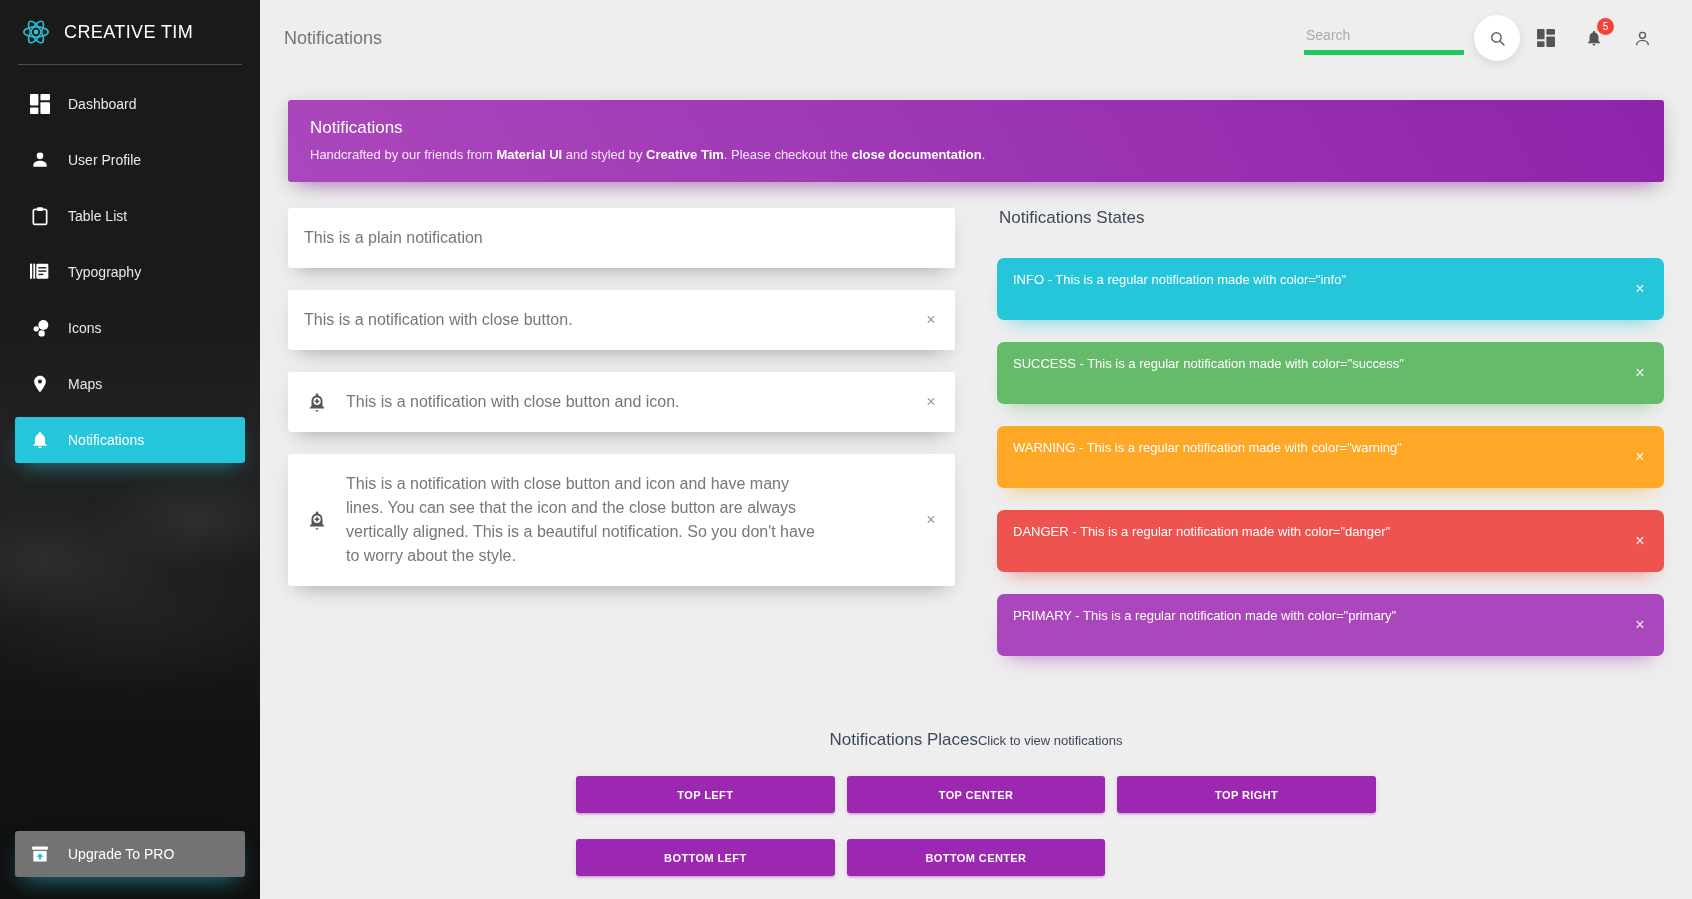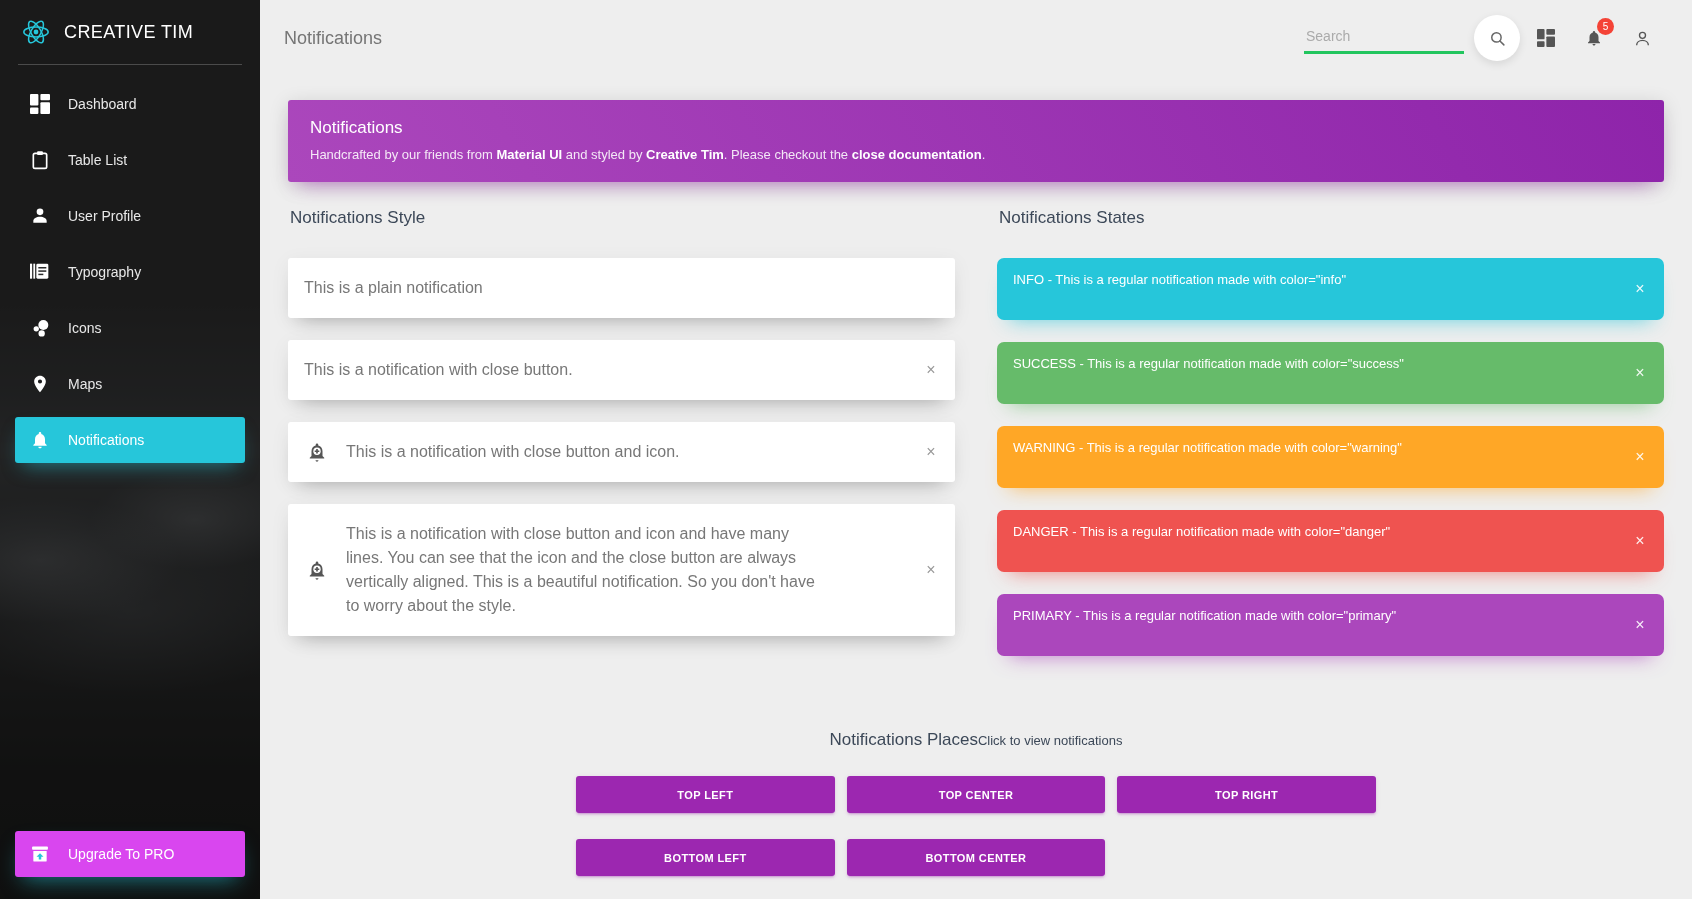--- a/index.html
+++ b/index.html
@@ -73,21 +73,21 @@
   .nav-item.active {
     background: #26c6da;
     box-shadow: 0 10px 20px -8px rgba(38,198,218,0.55);
   }
   .nav-item.active .nav-label { color: #ffffff; }
 
   .upgrade-wrap { position: absolute; bottom: 22px; left: 15px; right: 15px; z-index: 3; }
   .upgrade-btn {
     display: flex; align-items: center;
     height: 46px; padding: 0 15px;
-    background: #d946ef;
+    background: #737373;
     border-radius: 3px;
     box-shadow: 0 10px 22px -8px rgba(38,198,218,0.6);
     cursor: pointer;
   }
   .upgrade-btn .nav-icon { width: 28px; flex: 0 0 28px; color:#fff; }
   .upgrade-label { color: #ffffff; font-size: 14px; font-weight: 300; margin-left: 10px; }
 
   
   .main {
     flex: 1; height: 899px; position: relative;
@@ -106,21 +106,21 @@
     margin-left: auto;
     display: flex; align-items: center; gap: 4px;
   }
   .search-box {
     position: relative;
     width: 160px; margin-right: 6px;
   }
   .search-input {
     width: 100%;
     border: none; outline: none; background: transparent;
-    border-bottom: 3px solid #22c55e;
+    border-bottom: 5px solid #22c55e;
     font-family: "Liberation Sans", sans-serif;
     font-size: 14px; color: #555;
     padding: 6px 2px 7px 2px;
   }
   .search-input::placeholder { color: #aaaaaa; }
   .icon-btn {
     width: 44px; height: 44px; border-radius: 50%;
     display: flex; align-items: center; justify-content: center;
     position: relative; cursor: pointer;
     color: #555555; background: transparent; border: none;
@@ -268,36 +268,36 @@
               <rect x="10.4" y="0" width="9.6" height="6.3" rx="1"></rect>
               <rect x="10.4" y="8.3" width="9.6" height="11.7" rx="1"></rect>
               <rect x="0" y="13.5" width="8.4" height="6.5" rx="1"></rect>
             </svg>
           </span>
           <span class="nav-label">Dashboard</span>
         </div>
 
         <div class="nav-item">
           <span class="nav-icon">
+            <svg width="20" height="20" viewBox="0 0 24 24" fill="currentColor">
+              <circle cx="12" cy="7" r="4"></circle>
+              <path d="M12 13c-4.4 0-8 2.2-8 4.9V20h16v-2.1c0-2.7-3.6-4.9-8-4.9z"></path>
+            </svg>
+          </span>
+          <span class="nav-label">User Profile</span>
+        </div>
+
+        <div class="nav-item">
+          <span class="nav-icon">
             <svg width="20" height="20" viewBox="0 0 24 24" fill="none" stroke="currentColor" stroke-width="2">
               <rect x="4" y="4" width="16" height="18" rx="2"></rect>
               <rect x="8.5" y="1.6" width="7" height="4.4" rx="1.2" fill="currentColor" stroke="none"></rect>
             </svg>
           </span>
           <span class="nav-label">Table List</span>
-        </div>
-
-        <div class="nav-item">
-          <span class="nav-icon">
-            <svg width="20" height="20" viewBox="0 0 24 24" fill="currentColor">
-              <circle cx="12" cy="7" r="4"></circle>
-              <path d="M12 13c-4.4 0-8 2.2-8 4.9V20h16v-2.1c0-2.7-3.6-4.9-8-4.9z"></path>
-            </svg>
-          </span>
-          <span class="nav-label">User Profile</span>
         </div>
 
         <div class="nav-item">
           <span class="nav-icon">
             <svg width="20" height="20" viewBox="0 0 24 24" fill="currentColor">
               <rect x="0" y="2" width="2.6" height="18"></rect>
               <rect x="4" y="2" width="2.2" height="18"></rect>
               <rect x="7.6" y="2" width="14.4" height="18" rx="1.6"></rect>
               <rect x="10" y="6" width="9.6" height="1.8" fill="#2b2b2b"></rect>
               <rect x="10" y="10" width="9.6" height="1.8" fill="#2b2b2b"></rect>
@@ -409,21 +409,20 @@
       <div class="banner">
         <div class="banner-title">Notifications</div>
         <div class="banner-sub">
           <span>Handcrafted by our friends from </span><b>Material UI</b><span> and styled by </span><b>Creative Tim</b><span>. Please checkout the </span><b>close documentation</b><span>.</span>
         </div>
       </div>
 
       <div class="cols">
 
         <div class="col">
-          <div class="section-title">Notifications Style</div>
 
           <div class="alert-plain">
             <div class="alert-text">This is a plain notification</div>
           </div>
 
           <div class="alert-plain">
             <div class="alert-text">This is a notification with close button.</div>
             <button class="alert-close">×</button>
           </div>
 

